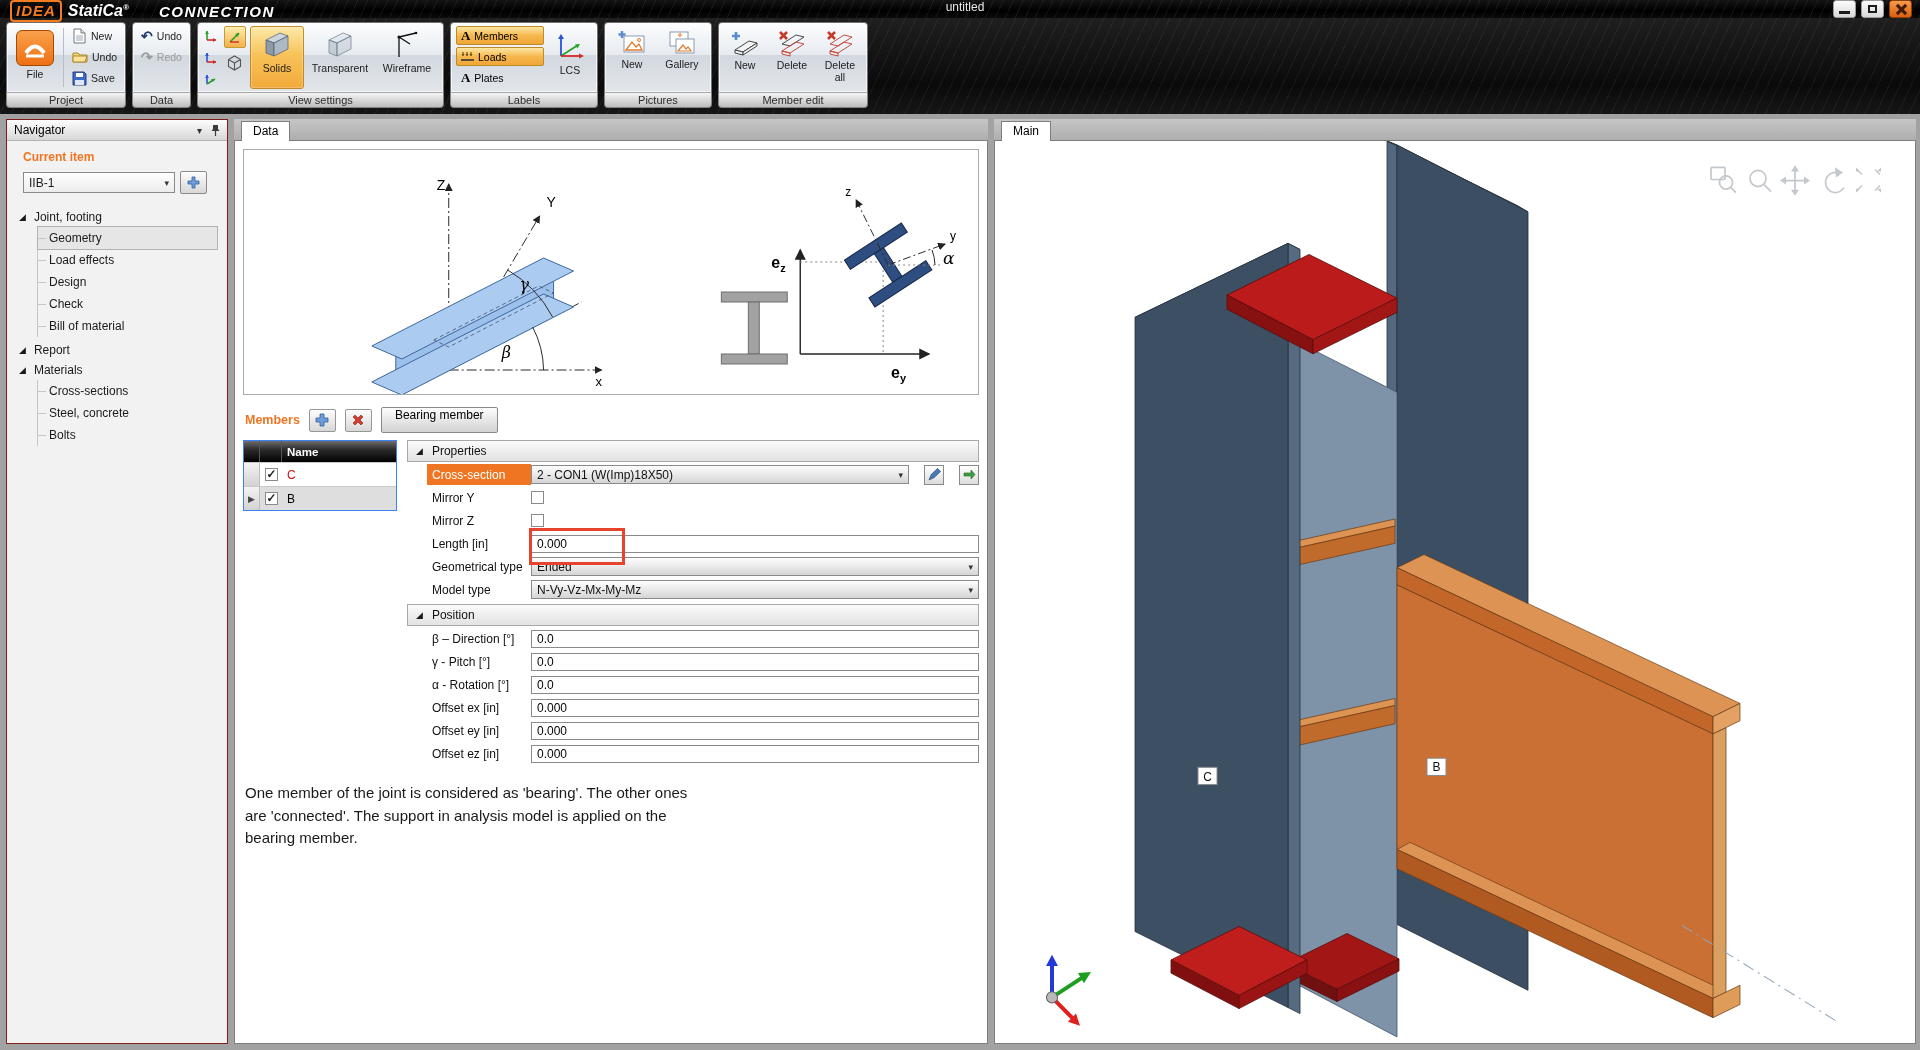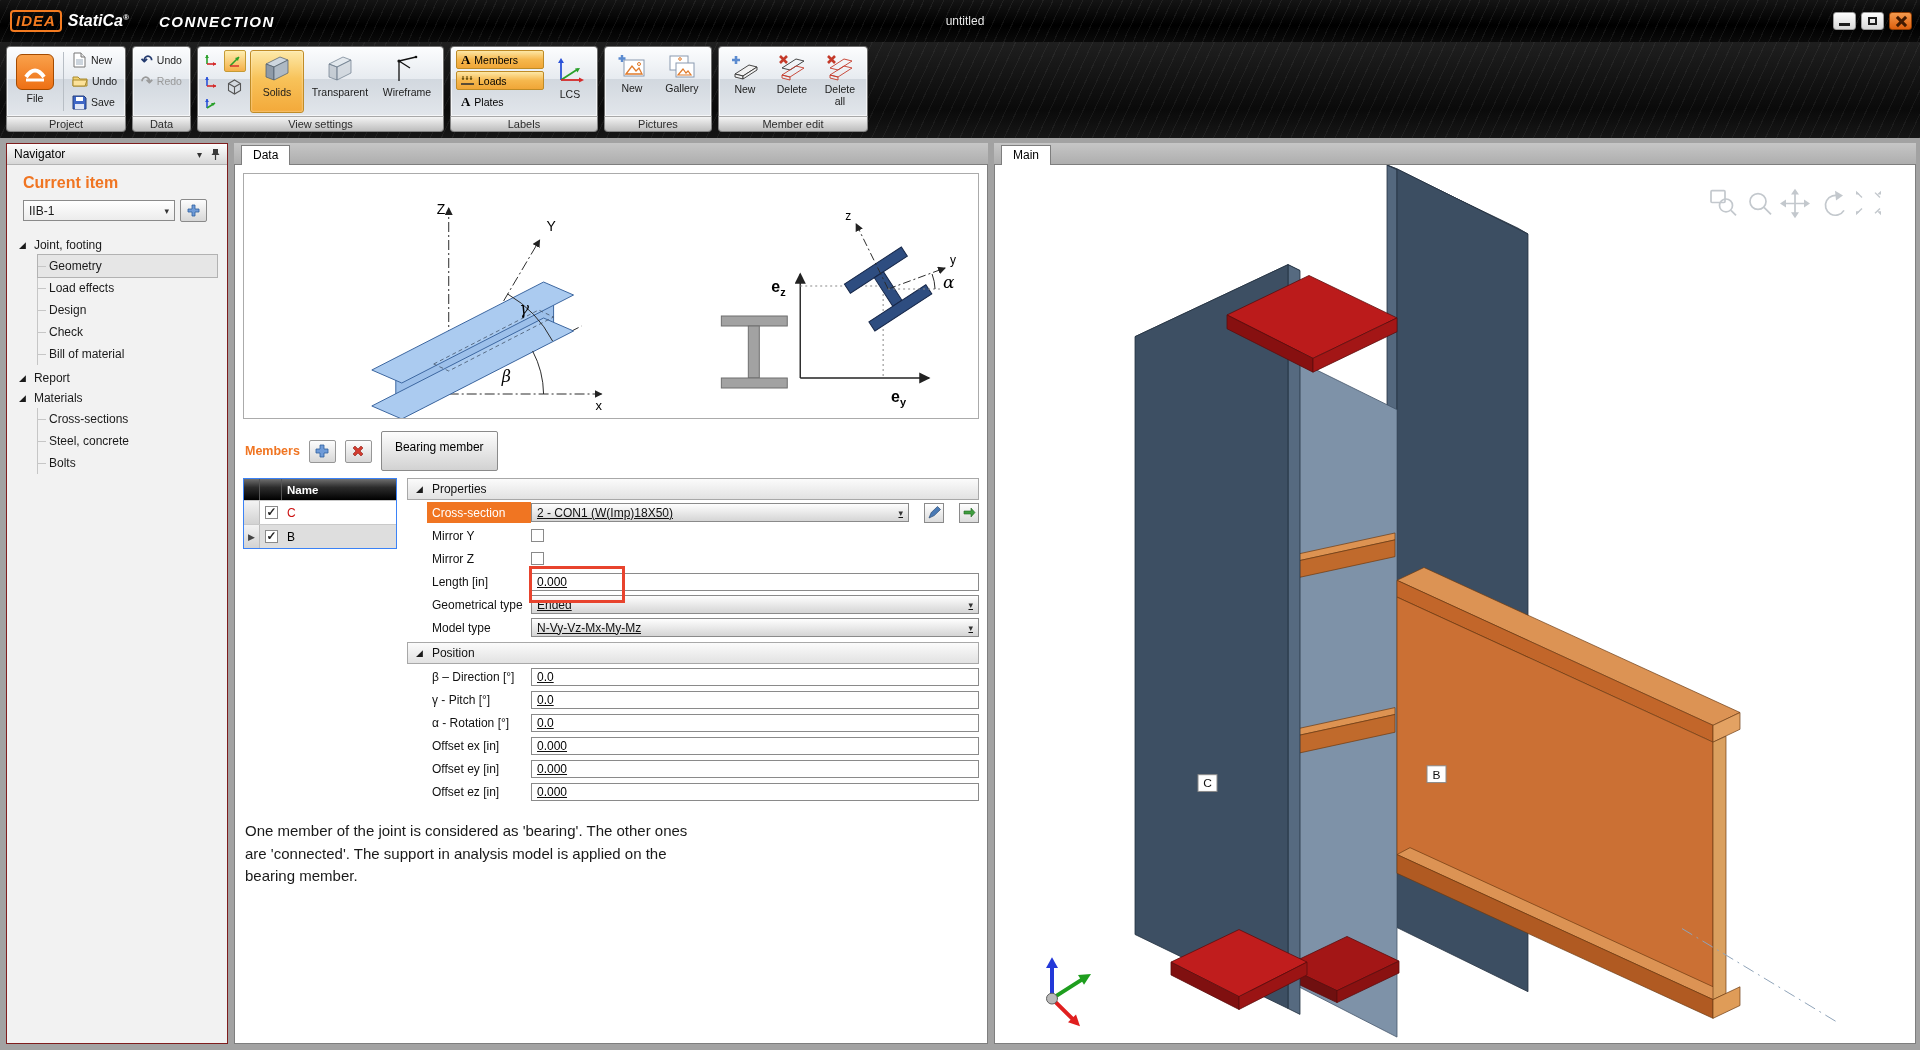--- a/index.html
+++ b/index.html
@@ -1,20 +1,20 @@
 <!DOCTYPE html>
 <html><head>
 <meta charset="utf-8">
 <style>
   * { box-sizing: border-box; margin:0; padding:0; }
   html,body { width:1920px; height:1050px; overflow:hidden; font-family:"Liberation Sans",sans-serif; background:#9e9e9e; }
   .app { width:1920px; height:1050px; display:flex; flex-direction:column; }
 
   
-  .titlebar { height:42px; flex:none; position:relative; display:flex; align-items:center; color:#fff;
+  .titlebar { height:18px; flex:none; position:relative; display:flex; align-items:flex-start; color:#fff;
     background:#060606;
     background-image:repeating-linear-gradient(115deg, rgba(255,255,255,.06) 0 1px, transparent 1px 9px),
                      linear-gradient(#141414,#000 60%,#0a0a0a);
   }
   .brand { display:flex; align-items:center; margin-left:10px; gap:6px; }
   .idea-box { border:2px solid #f47b20; border-radius:4px; padding:0 4px; font-style:italic; font-weight:bold; font-size:15px; color:#f47b20; letter-spacing:1px; line-height:18px; }
   .statica { font-style:italic; font-weight:bold; font-size:16px; color:#fff; }
   .reg { font-size:8px; vertical-align:super; }
   .appname { font-style:italic; font-weight:bold; font-size:15px; letter-spacing:1.5px; margin-left:24px; }
   .doc-title { position:absolute; left:10px; right:0; text-align:center; font-size:12px; color:#e8e8e8; pointer-events:none; }
@@ -55,60 +55,60 @@
   .workspace { flex:1; display:flex; gap:6px; padding:5px 4px 6px 6px; background:#a2a2a2; min-height:0; }
   .tabstrip { height:22px; flex:none; background:linear-gradient(#c6c6c6,#aeaeae); border-bottom:1px solid #7e7e7e; display:flex; align-items:flex-end; padding-left:7px; }
   .tab { background:#fff; border:1px solid #7e7e7e; border-bottom:none; padding:2px 11px 3px; font-size:12px; position:relative; top:1px; z-index:2; cursor:pointer; }
   .pcontent { flex:1; background:#fff; border:1px solid #7e7e7e; border-top:none; position:relative; min-height:0; }
 
   
   .navigator { width:222px; flex:none; display:flex; flex-direction:column; background:#f2f2f2; border:1px solid #7f1d1d; }
   .nav-header { height:21px; flex:none; background:linear-gradient(#fdfdfd,#d7d7d7); border-bottom:1px solid #b3b3b3; display:flex; align-items:center; font-size:12px; padding:0 7px; gap:8px; }
   .nav-hicons { margin-left:auto; display:flex; gap:9px; align-items:center; color:#333; font-size:10px; }
   .nav-body { flex:1; padding:7px 0 0 0; font-size:12px; color:#1a1a1a; }
-  .cur-item { color:#f07522; font-weight:bold; margin:2px 0 7px 16px; font-size:16px; }
+  .cur-item { color:#f07522; font-weight:bold; margin:2px 0 7px 16px; font-size:12px; }
   .combo-row { display:flex; gap:5px; margin-left:16px; align-items:center; }
   .combo { width:152px; height:21px; border:1px solid #8a8a8a; background:linear-gradient(#ffffff,#ececec); display:flex; align-items:center; justify-content:space-between; padding:0 5px; cursor:pointer; }
   .sqbtn { width:27px; height:23px; border:1px solid #8a8a8a; border-radius:2px; background:linear-gradient(#fdfdfd,#d7d7d7); display:flex; align-items:center; justify-content:center; cursor:pointer; }
   .tree { margin-top:13px; }
   .tg-header { display:flex; align-items:center; gap:8px; padding:3px 0 3px 12px; cursor:pointer; }
   .expander { font-size:9px; color:#1a1a1a; }
   .tchildren { margin-left:30px; border-left:1px solid #c6c6c6; margin-bottom:3px; }
   .tchild { position:relative; padding:4px 0 4px 11px; margin-right:10px; cursor:pointer; }
   .tchild:before { content:""; position:absolute; left:0; top:50%; width:8px; height:1px; background:#c6c6c6; }
   .tchild.selected { background:#e6e6e6; outline:1px solid #b2b2b2; }
 
   
   .datapanel { width:754px; flex:none; display:flex; flex-direction:column; min-height:0; }
   .dcontent { padding:8px; display:flex; flex-direction:column; }
   .diagram { height:246px; flex:none; border:1px solid #ababab; margin-bottom:11px; }
   .members-bar { display:flex; align-items:center; gap:9px; margin:1px 0 7px 2px; }
   .members-title { color:#f07522; font-weight:bold; font-size:12.5px; }
   .toolbtn { width:27px; height:23px; border:1px solid #979797; border-radius:2px; background:linear-gradient(#fdfdfd,#d7d7d7); display:flex; align-items:center; justify-content:center; cursor:pointer; }
-  .bearing-btn { height:40px; padding:8px 13px; border:1px solid #8a8a8a; border-radius:2px; background:linear-gradient(#fdfdfd,#d2d2d2); font-size:12px; cursor:pointer; }
+  .bearing-btn { height:26px; padding:0 13px; border:1px solid #8a8a8a; border-radius:2px; background:linear-gradient(#fdfdfd,#d2d2d2); font-size:12px; cursor:pointer; }
   .mp-row { display:flex; align-items:flex-start; }
   .mtable { width:154px; flex:none; border:1px solid #3b82f6; }
   .mt-header { display:flex; height:21px; background:linear-gradient(#6e6e6e,#2c2c2c 40%,#000); color:#fff; font-size:11.5px; font-weight:bold; align-items:center; }
   .mt-h-sel { width:16px; align-self:stretch; border-right:1px solid #555; }
   .mt-h-chk { width:22px; align-self:stretch; border-right:1px solid #555; }
   .mt-h-name { flex:1; padding-left:5px; }
   .mt-row { display:flex; height:24px; align-items:center; border-top:1px solid #c9c9c9; background:#fff; }
   .mt-row.selected { background:#dedede; }
   .sel-cell { width:16px; align-self:stretch; background:linear-gradient(#f3f3f3,#d2d2d2); border-right:1px solid #bdbdbd; display:flex; align-items:center; justify-content:center; font-size:9px; color:#444; }
   .chk-cell { width:22px; display:flex; align-items:center; justify-content:center; }
   .name-cell { flex:1; padding-left:5px; font-size:12px; }
   .name-red { color:#cc1111; }
   .cb { width:13px; height:13px; border:1px solid #8a8a8a; background:#fff; position:relative; }
   .cb.checked:after { content:"✓"; position:absolute; left:1px; top:-2px; font-size:12px; font-weight:bold; color:#222; }
   .props { flex:1; margin-left:10px; font-size:12px; color:#111; }
   .pgroup { height:22px; background:linear-gradient(#fbfbfb,#e2e2e2); border:1px solid #a8a8a8; display:flex; align-items:center; gap:9px; padding-left:8px; margin-bottom:2px; }
   .prow { display:flex; align-items:center; margin:2px 0 2px 20px; height:21px; position:relative; }
   .plabel { width:104px; flex:none; padding-left:5px; }
   .plabel.hl { background:#f07522; color:#fff; height:21px; display:flex; align-items:center; }
-  .pvalue { flex:1; display:flex; align-items:center; gap:15px; min-width:0;text-decoration:underline; }
+  .pvalue { flex:1; display:flex; align-items:center; gap:15px; min-width:0; }
   .pinput { flex:1; height:18px; border:1px solid #8a8a8a; font-size:12px; padding:0 5px; font-family:"Liberation Sans",sans-serif; background:#fff; }
   .pdrop { flex:1; height:19px; border:1px solid #8a8a8a; background:linear-gradient(#fefefe,#d5d5d5); display:flex; align-items:center; justify-content:space-between; padding:0 5px; cursor:pointer; }
   .pdrop .dv { white-space:nowrap; overflow:hidden; }
   .icbtn { width:20px; height:20px; flex:none; border:1px solid #8a8a8a; background:linear-gradient(#fff,#dcdcdc); display:flex; align-items:center; justify-content:center; cursor:pointer; }
   .red-annot { position:absolute; left:102px; top:-5px; width:96px; height:37px; border:3px solid #e8432d; z-index:5; pointer-events:none; }
   .note { margin:16px 0 0 2px; width:445px; font-size:15px; line-height:1.5; color:#1a1a1a; }
 
   
   .mainpanel { flex:1; display:flex; flex-direction:column; min-height:0; }
   .scene-wrap { position:absolute; inset:0; }

